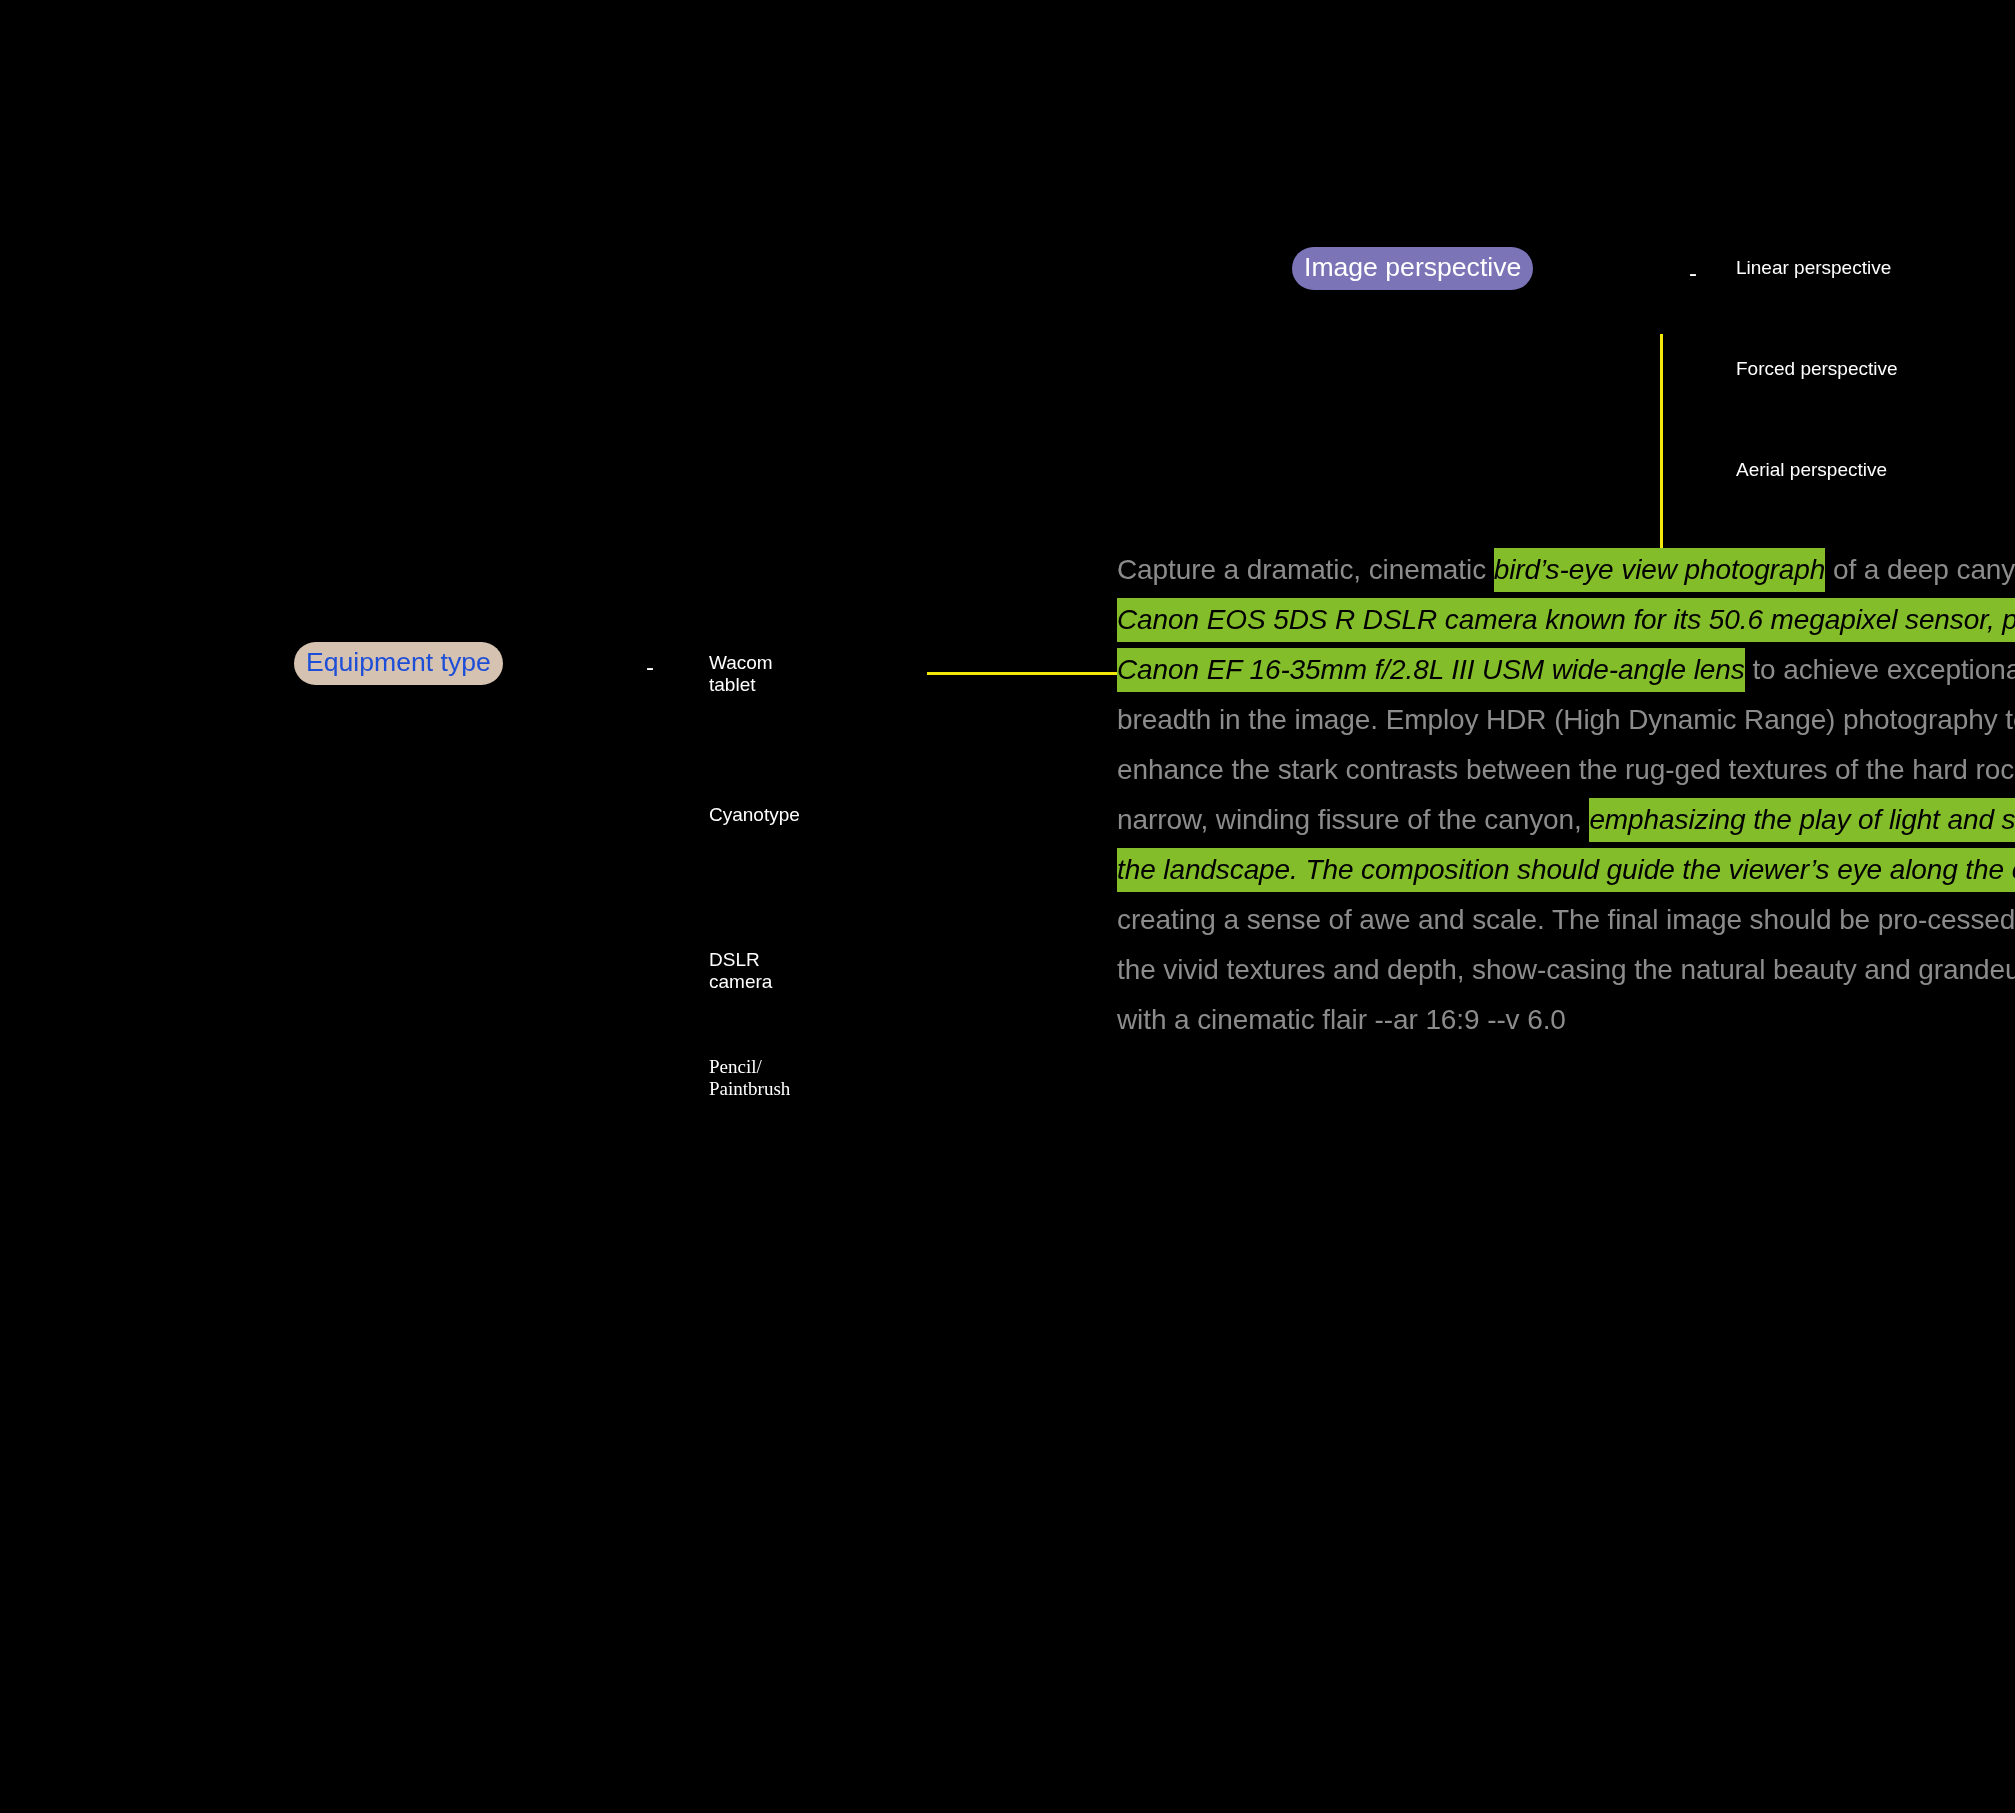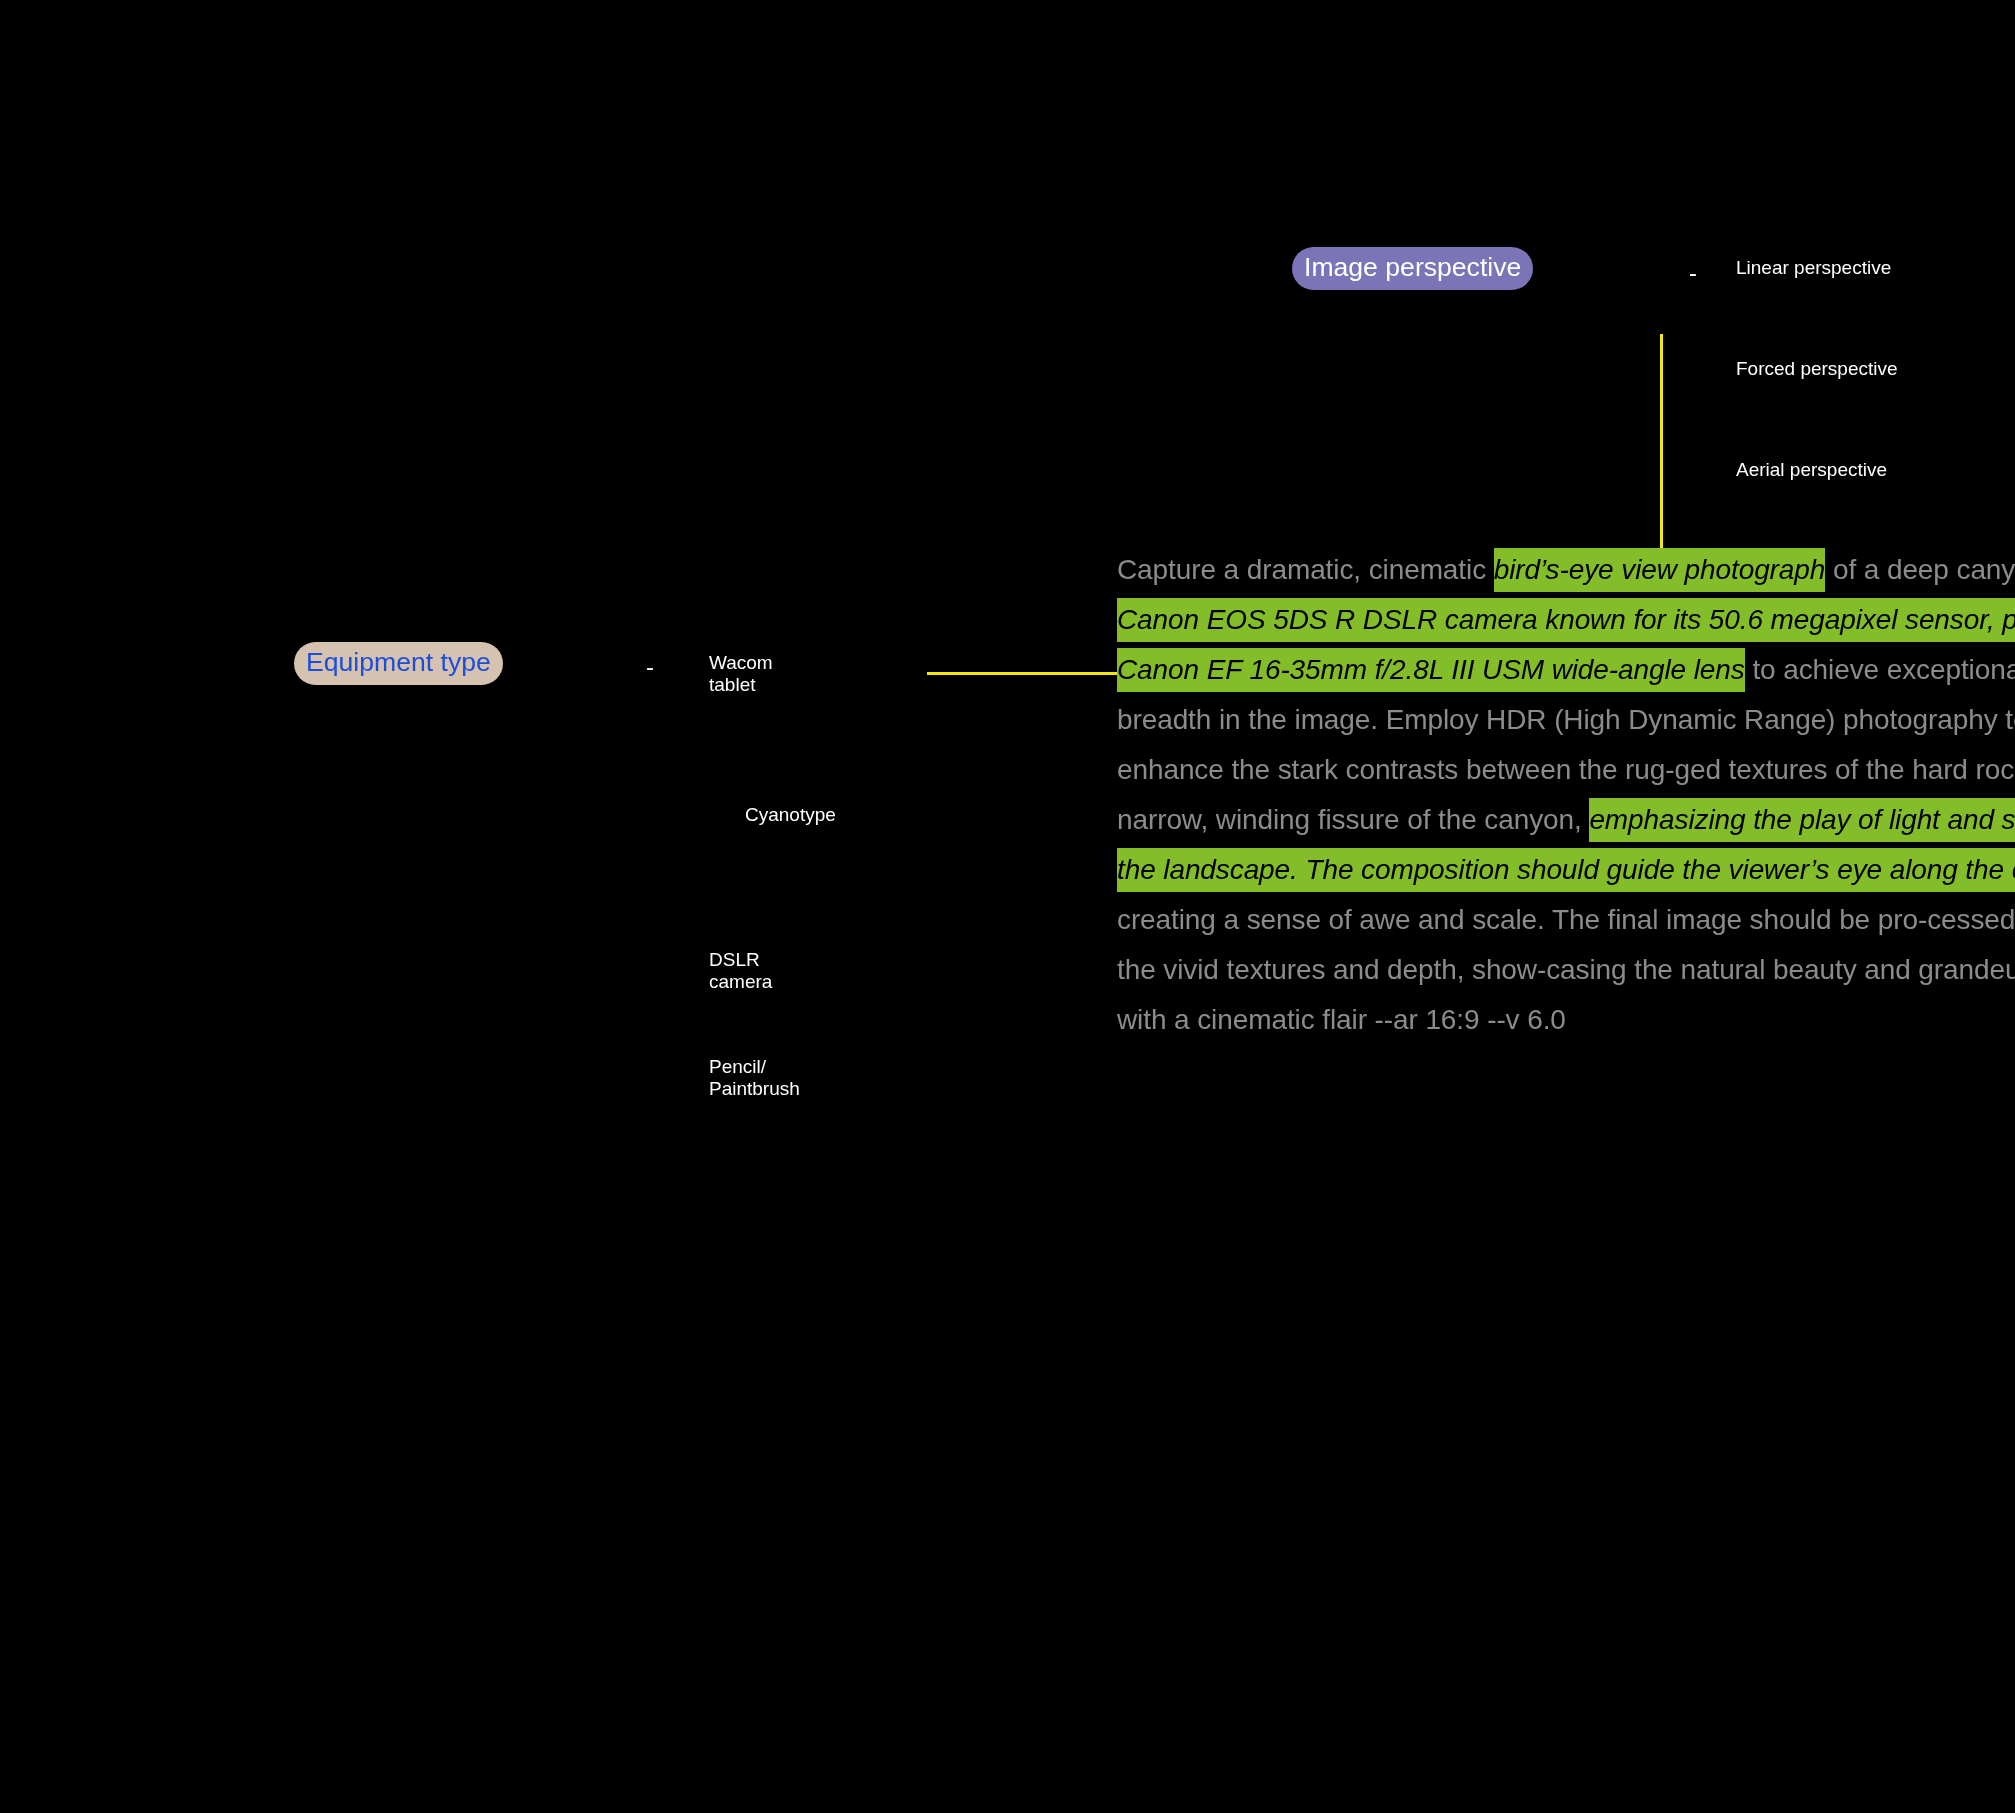--- a/index.html
+++ b/index.html
@@ -84,22 +84,22 @@
   <div class="opt" style="left:1736px;top:257px;">Linear perspective</div>
   <div class="opt" style="left:1736px;top:358px;text-align:right;">Forced perspective</div>
   <div class="opt" style="left:1736px;top:459px;">Aerial perspective</div>
 
   <div class="pill tan" style="left:294px;top:642px;">
     <span>Equipment type</span>
   </div>
   <div class="dash" style="left:646px;top:655px;">-</div>
   <div class="opt" style="left:709px;top:645px;margin-top:7px;">Wacom
 tablet</div>
-  <div class="opt" style="left:709px;top:804px;margin-left:36px;">Cyanotype</div>
+  <div class="opt" style="left:709px;top:804px;">Cyanotype</div>
   <div class="opt" style="left:709px;top:905px;margin-top:44px;">DSLR
 camera</div>
-  <div class="opt" style="left:709px;top:1056px;">Pencil/
+  <div class="opt" style="left:709px;top:1056px;font-family:Liberation Serif, serif;">Pencil/
 Paintbrush</div>
 
   <div id="prompt"><span>Capture a dramatic, cinematic </span><span class="hl">bird’s-eye view photograph</span><span> of a deep canyon  utilizing a </span><span class="hl">Canon EOS 5DS R DSLR camera known for its 50.6 megapixel sensor, paired with a Canon EF 16-35mm f/2.8L III USM wide-angle lens</span><span> to achieve exceptional clarity and breadth in the image. Employ HDR (High Dynamic Range) photography tech-niques to enhance the stark contrasts between the rug-ged textures of the hard rock and the narrow, winding fissure of the canyon, </span><span class="hl">emphasizing the play of light and shadow across the landscape. The composition should guide the viewer’s eye along the canyon’s path,</span><span> creating a sense of awe and scale. The final image should be pro-cessed to accentuate the vivid textures and depth, show-casing the natural beauty and grandeur of the canyon with a cinematic flair --ar 16:9 --v 6.0</span></div>
 
 </div>
 
 
 </body></html>

